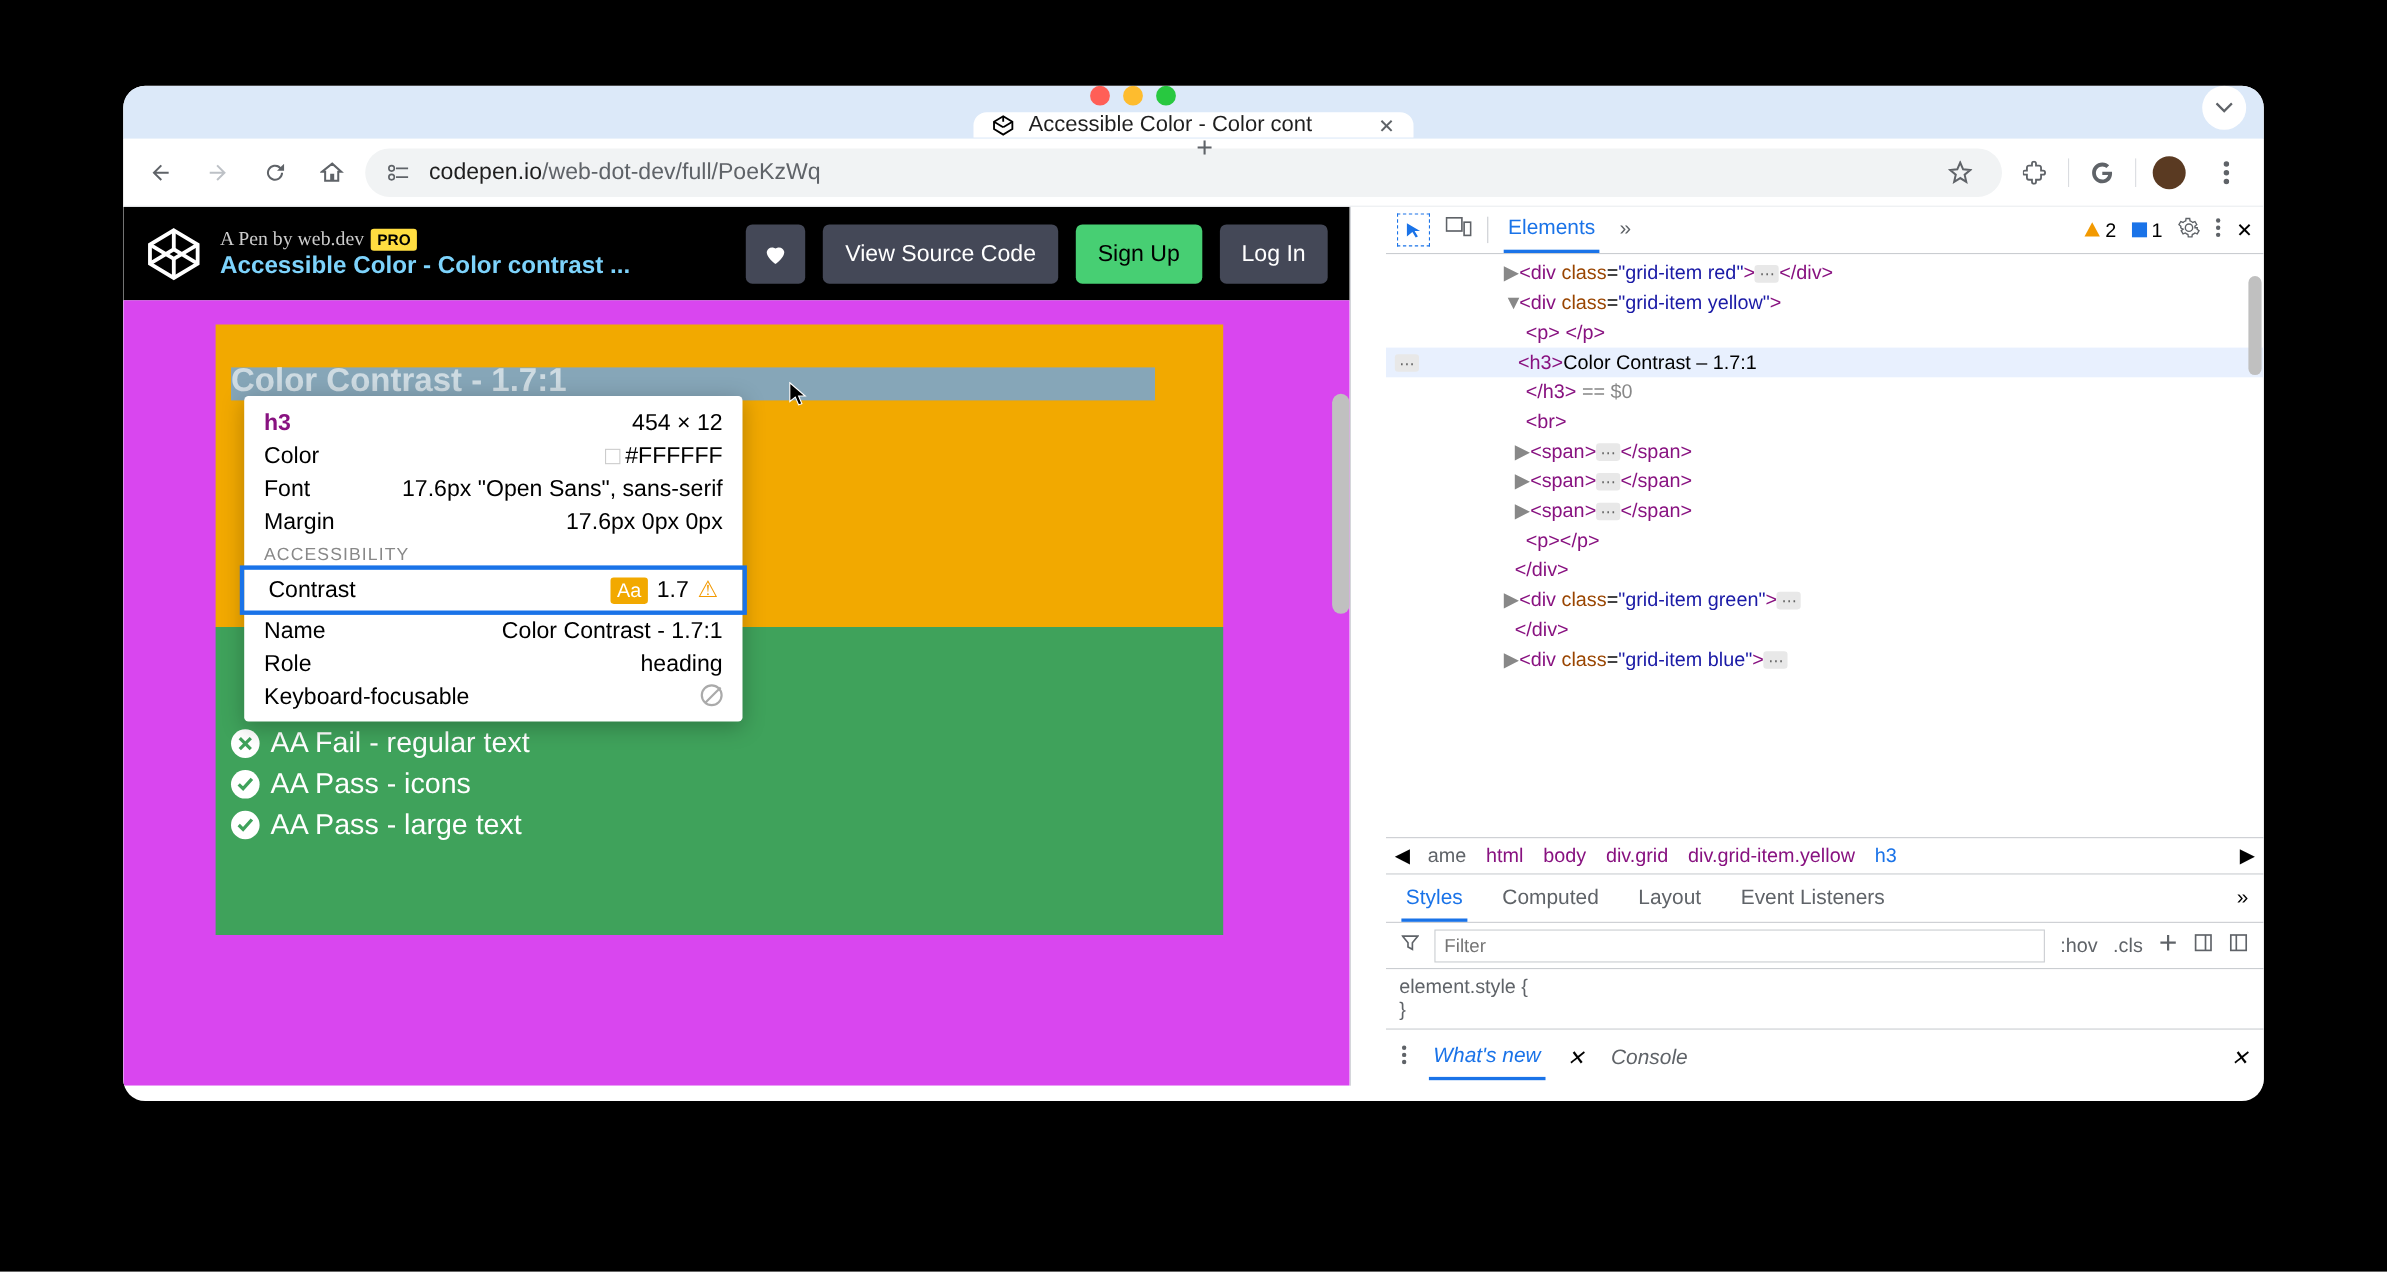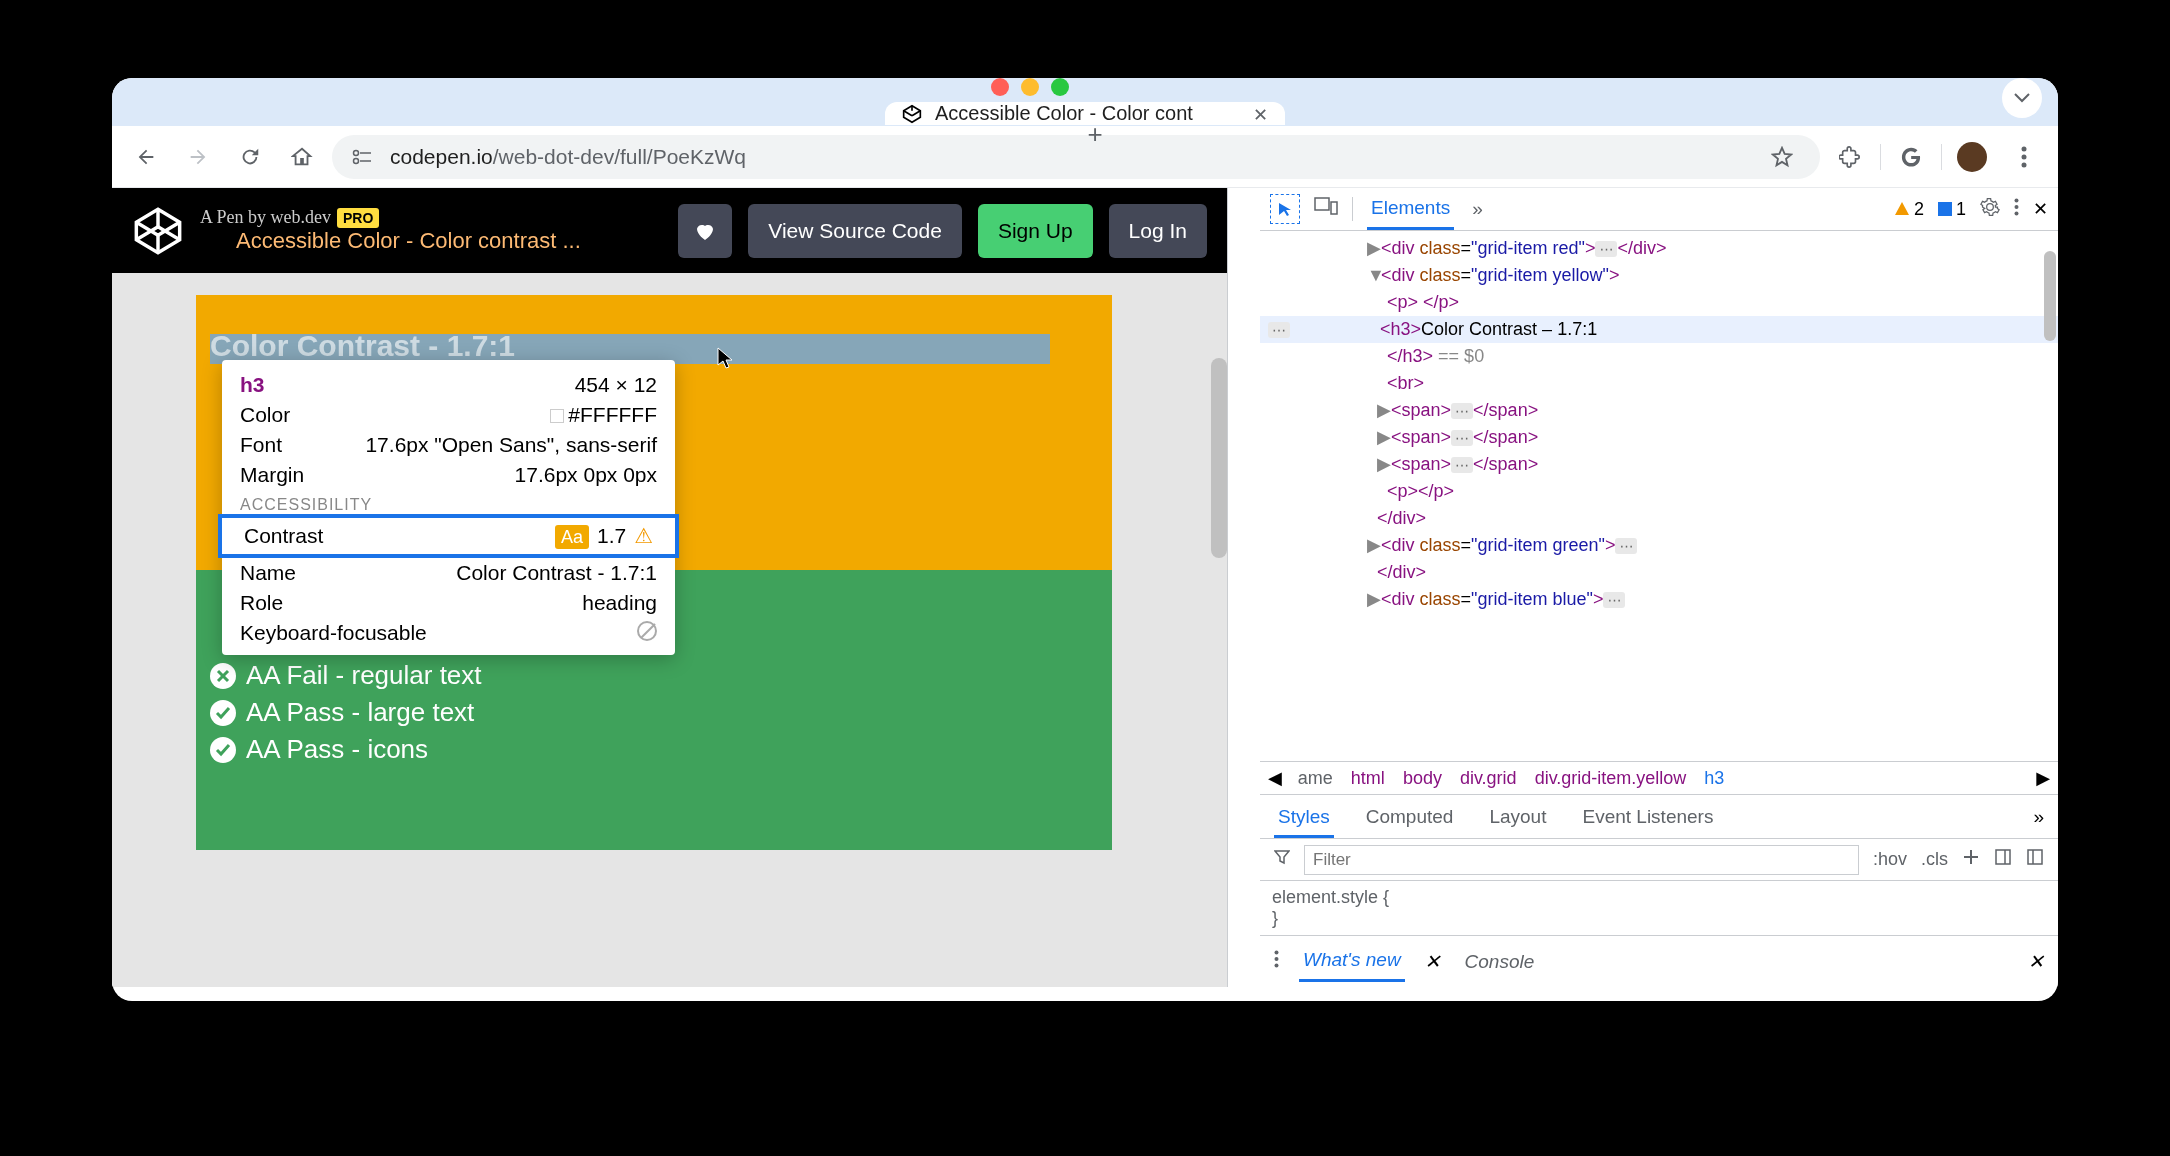--- a/index.html
+++ b/index.html
@@ -27,26 +27,26 @@
 .url-actions { margin-left: auto; display: flex; gap: 12px; align-items: center; }
 .avatar { width: 30px; height: 30px; border-radius: 50%; background: #5a3a22; }
 .divider { width: 1px; height: 26px; background: #dadce0; }
 .content-area { display: flex; height: calc(100% - 124px); }
 .page-left { width: 1115px; background: #fff; position: relative; overflow: hidden; }
 .codepen-header { height: 85px; background: #000; display: flex; align-items: center; padding: 0 20px; gap: 16px; }
 .cp-logo { width: 52px; height: 52px; }
 .cp-title-block { flex: 1; color: #fff; }
 .cp-pen-by { font-size: 18px; color: #ccc; font-family: Liberation Serif, serif; }
 .pro-badge { background: #ffdd40; color: #000; font-size: 14px; font-weight: 700; padding: 2px 6px; border-radius: 3px; margin-left: 6px; }
-.cp-title { font-size: 22px; font-weight: 400; color: #fdba74; margin-left: 36px; }
+.cp-title { font-size: 22px; font-weight: 700; color: #7dd3fc; }
 .cp-btn { height: 54px; padding: 0 20px; border-radius: 6px; font-size: 21px; font-weight: 500; display: flex; align-items: center; cursor: pointer; }
 .cp-btn.dark { background: #444857; color: #fff; }
 .cp-btn.icon-only { width: 54px; justify-content: center; padding: 0; }
 .cp-btn.green { background: #47cf73; color: #000; }
-.page-body { position: relative; height: calc(100% - 85px); background: #e5e5e5; }
+.page-body { position: relative; height: calc(100% - 85px); background: #d946ef; }
 .yellow-block { position: absolute; top: 22px; left: 84px; width: 916px; height: 275px; background: #f2a900; }
 .yellow-h3-highlight { position: absolute; top: 39px; left: 14px; width: 840px; height: 30px; background: #86a6b8; }
 .yellow-h3 { position: absolute; top: 34px; left: 14px; font-size: 30px; font-weight: 700; color: #fff; opacity: 0.6; }
 .green-block { position: absolute; top: 297px; left: 84px; width: 916px; height: 280px; background: #3fa25b; color: #fff; padding: 90px 14px 0; }
 .status-row { display: flex; align-items: center; gap: 10px; font-size: 26px; font-weight: 500; margin-bottom: 6px; }
 .status-icon { width: 26px; height: 26px; border-radius: 50%; background: #fff; display: flex; align-items: center; justify-content: center; }
 .tooltip { position: absolute; top: 87px; left: 110px; width: 453px; background: #fff; border-radius: 4px; box-shadow: 0 4px 20px rgba(0,0,0,0.25); font-size: 21px; }
 .tt-row { display: flex; justify-content: space-between; padding: 3px 18px; }
 .tt-h3 { color: #881280; font-weight: 700; }
 .tt-section { padding: 10px 0 6px; }
@@ -223,29 +223,29 @@
                   </svg>
                 </span>
                 <span>AA Fail - regular text</span>
               </div>
               <div class="status-row">
                 <span class="status-icon">
                   <svg width="16" height="16" viewBox="0 0 16 16">
                     <path d="M2 8 L6 12 L14 3" stroke="#3fa25b" stroke-width="3" fill="none"></path>
                   </svg>
                 </span>
-                <span>AA Pass - large text</span>
+                <span>AA Pass - icons</span>
               </div>
               <div class="status-row">
                 <span class="status-icon">
                   <svg width="16" height="16" viewBox="0 0 16 16">
                     <path d="M2 8 L6 12 L14 3" stroke="#3fa25b" stroke-width="3" fill="none"></path>
                   </svg>
                 </span>
-                <span>AA Pass - icons</span>
+                <span>AA Pass - large text</span>
               </div>
             </div>
         </div>
 
         <div class="tooltip">
           <div class="tt-section">
             <div class="tt-row">
                 <span class="tt-h3">h3</span>
                 <span>454 × 12</span>
               </div>

